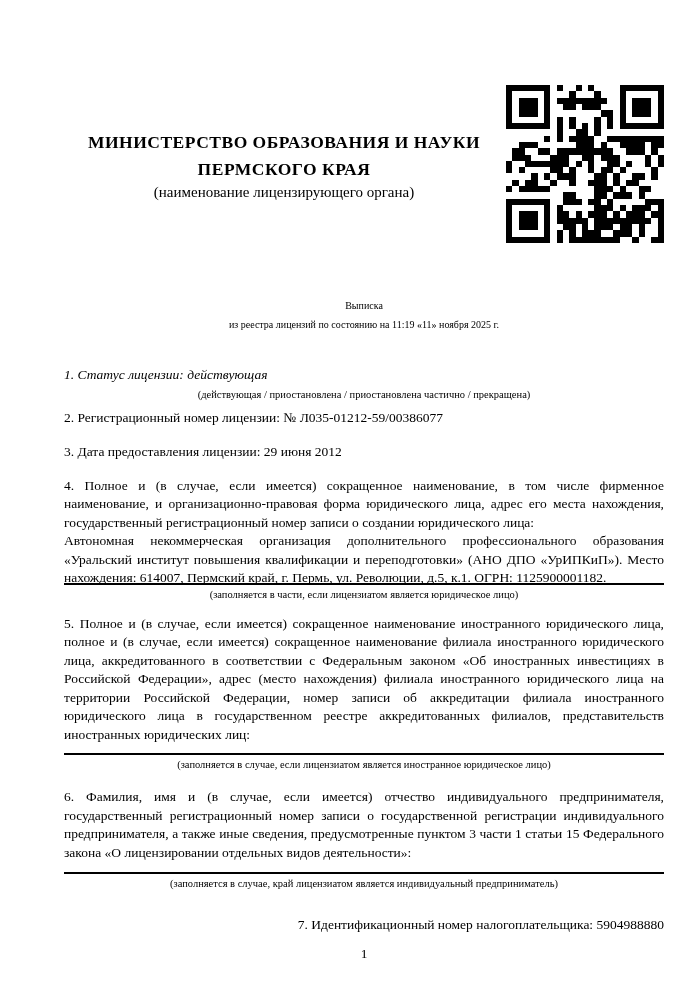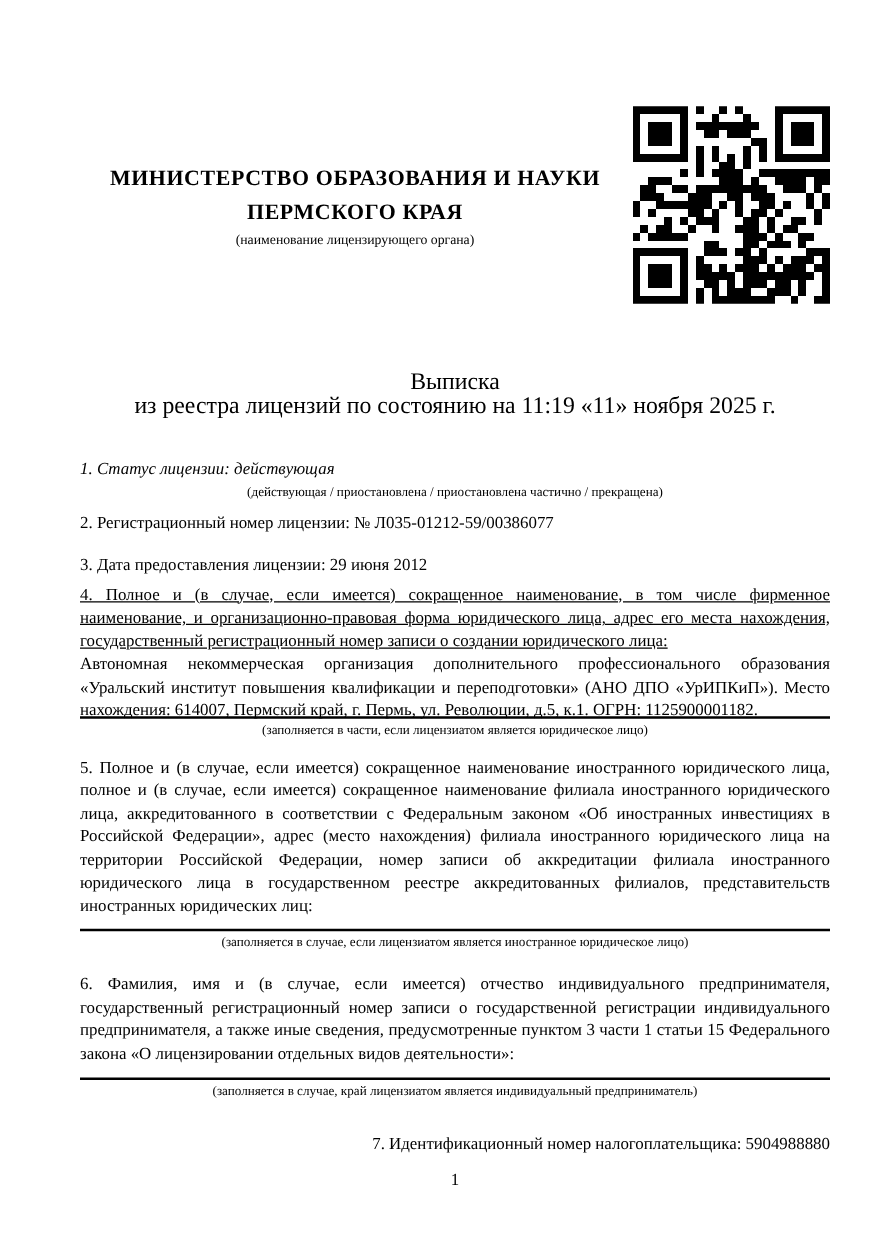--- a/index.html
+++ b/index.html
@@ -5,31 +5,31 @@
   html,body{margin:0;padding:0;background:#ffffff;}
   .page{
     width:700px;height:989px;background:#fff;color:#000;
     font-family:"Liberation Serif", serif;
     box-sizing:border-box;padding:0 36px 4px 64px;
     position:relative;overflow:hidden;
   }
   .header{position:relative;height:237px;}
   .ministry{position:absolute;top:129px;left:0;width:440px;text-align:center;}
   .ministry-name{font-weight:bold;font-size:17.5px;line-height:27px;letter-spacing:0.5px;}
-  .ministry-caption{font-size:11px;line-height:13px;margin-top:3px;}
+  .ministry-caption{font-size:15px;line-height:13px;margin-top:3px;}
   .qr-box{position:absolute;top:85px;right:0;width:158px;height:158px;}
-  .doc-title{margin-top:60px;text-align:center;font-size:19px;line-height:18.5px;}
+  .doc-title{margin-top:60px;text-align:center;font-size:10px;line-height:18.5px;}
   .item{font-size:13.5px;line-height:18.5px;}
   .just{text-align:justify;}
   .cap{font-size:10.5px;line-height:13px;text-align:center;margin-top:3px;}
   .rule{border:none;border-top:2px solid #000;margin:0;height:0;}
   .mt-i1{margin-top:32px;font-style:italic;}
   .mt-i2{margin-top:8px;}
   .mt-i3{margin-top:16px;}
-  .mt-i4{margin-top:5px;text-decoration:underline;}
+  .mt-i4{margin-top:15px;}
   .rule-i4{margin-top:-5px;}
   .mt-i5{margin-top:14px;}
   .rule-i5{margin-top:9px;}
   .mt-i6{margin-top:17px;}
   .rule-i6{margin-top:10px;}
   .mt-i7{margin-top:26px;text-align:right;}
   .page-number{margin-top:10px;text-align:center;font-size:13.5px;line-height:18.5px;}
 </style>
 </head>
 <body>

